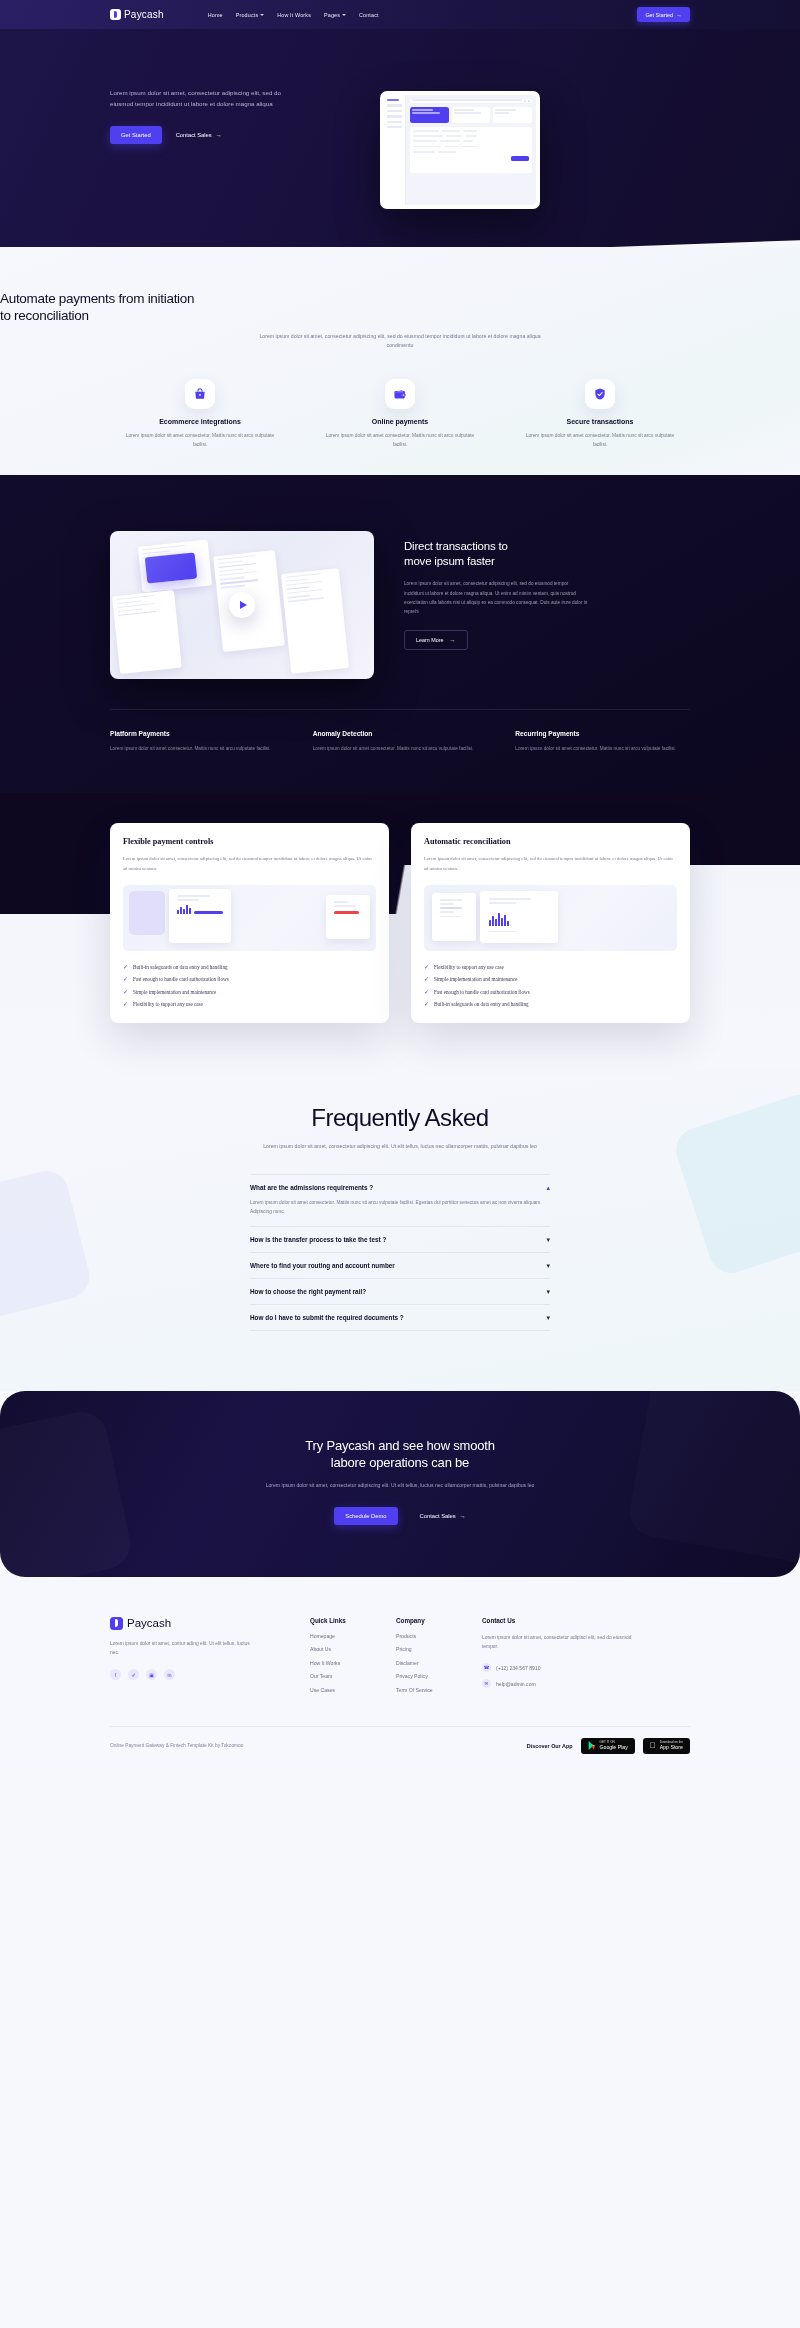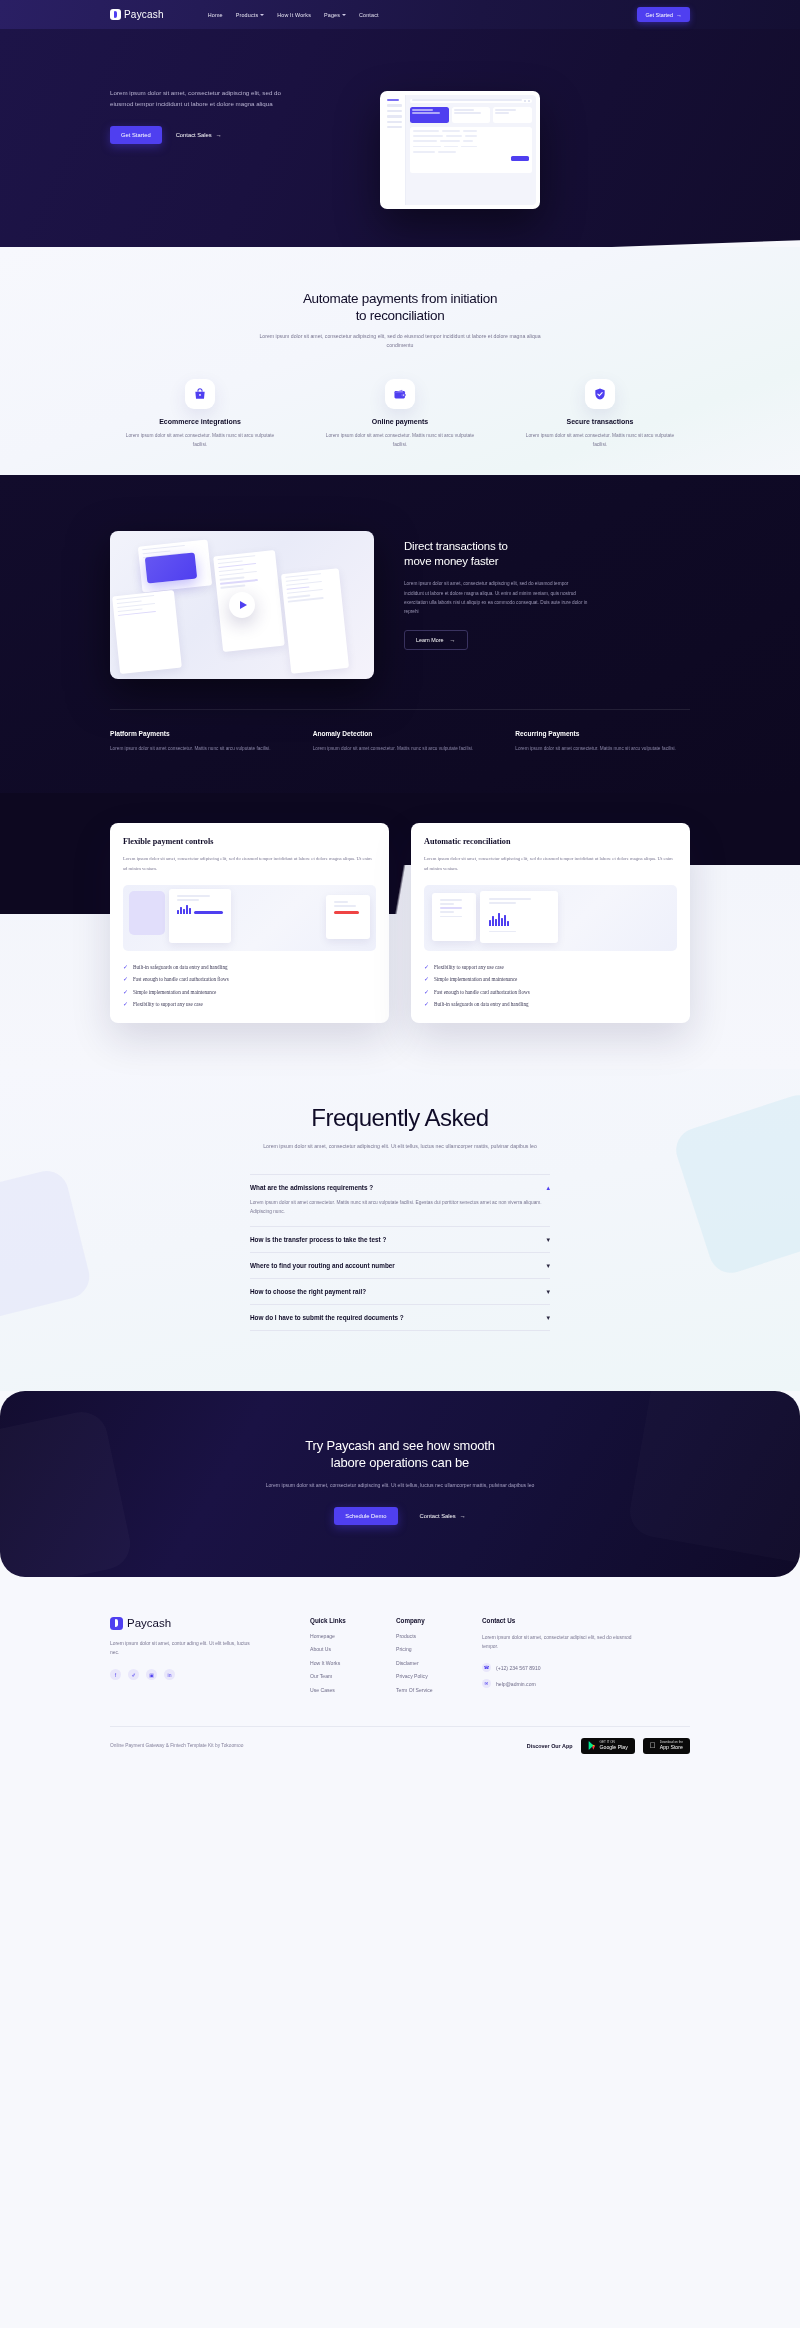--- a/index.html
+++ b/index.html
@@ -92,21 +92,21 @@
   .mock-btn { width:18px; height:5px; background:#4f3ff0; border-radius:1.6px; margin-left:auto; }
 
   
   .automate {
     background: linear-gradient(160deg,#f7f8fd 0%,#f4f6fc 40%,#eef6f7 75%,#f6f7fc 100%);
     padding: 44px 0 56px 0;
     clip-path: polygon(0 0, 100% 0, 100% 88%, 0 100%);
     position: relative; margin-top: -22px;
   }
   .sec-title {
-    text-align:center; color:#100c28; font-size:13.5px; line-height:1.25;
+    text-align:left; color:#100c28; font-size:13.5px; line-height:1.25;
     font-weight:400; letter-spacing:-.3px;
   }
   .sec-sub { text-align:center; color:#7a7792; font-size:5.2px; line-height:1.85; margin: 7px auto 0; width:305px; }
   .feat-row { display:flex; justify-content:center; gap:48px; margin-top: 28px; }
   .feat { width: 152px; text-align:center; }
   .feat-ico {
     width: 30px; height: 30px; border-radius: 9px; background:#fff;
     box-shadow: 0 7px 18px rgba(60,50,140,.10);
     margin: 0 auto 9px; display:flex; align-items:center; justify-content:center;
   }
@@ -446,21 +446,21 @@
             <div class="vline s"></div>
             <div class="vline p m"></div>
           </div>
         <div class="play-btn">
             <div class="play-tri"></div>
           </div>
       </div>
       <div class="direct-right">
         <div class="direct-title">
           <div>Direct transactions to</div>
-          <div>move money faster</div>
+          <div>move ipsum faster</div>
         </div>
         <div class="direct-p">Lorem ipsum dolor sit amet, consectetur adipiscing elit, sed do eiusmod tempor incididunt ut labore et dolore magna aliqua. Ut enim ad minim veniam, quis nostrud exercitation ulla laboris nisi ut aliquip ex ea commodo consequat. Duis aute irure dolor in reprehi</div>
         <div class="btn-outline">
           <span>Learn More</span>
           <span class="arrow">→</span>
         </div>
       </div>
     </div>
     <div class="divider"></div>
     <div class="tri-row">

